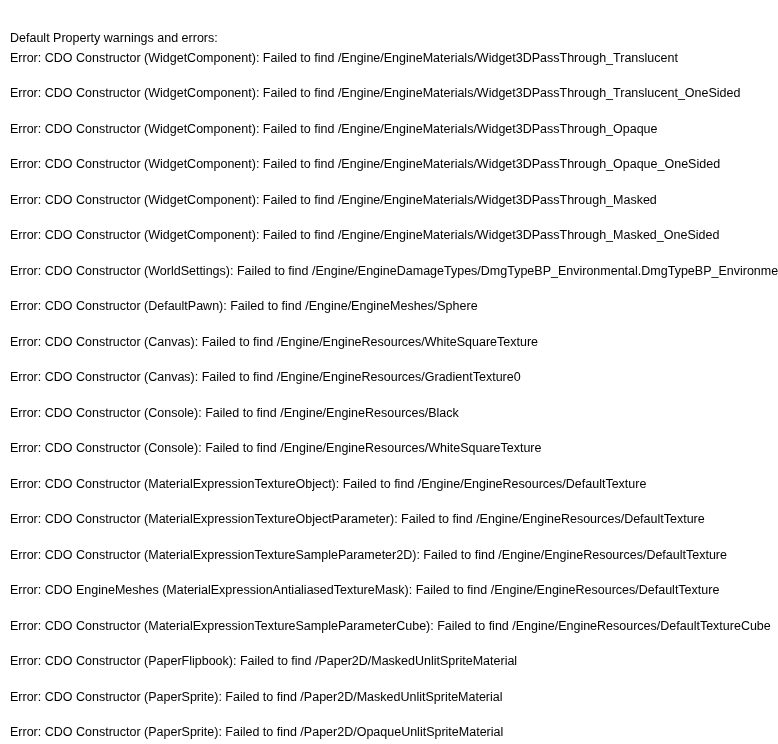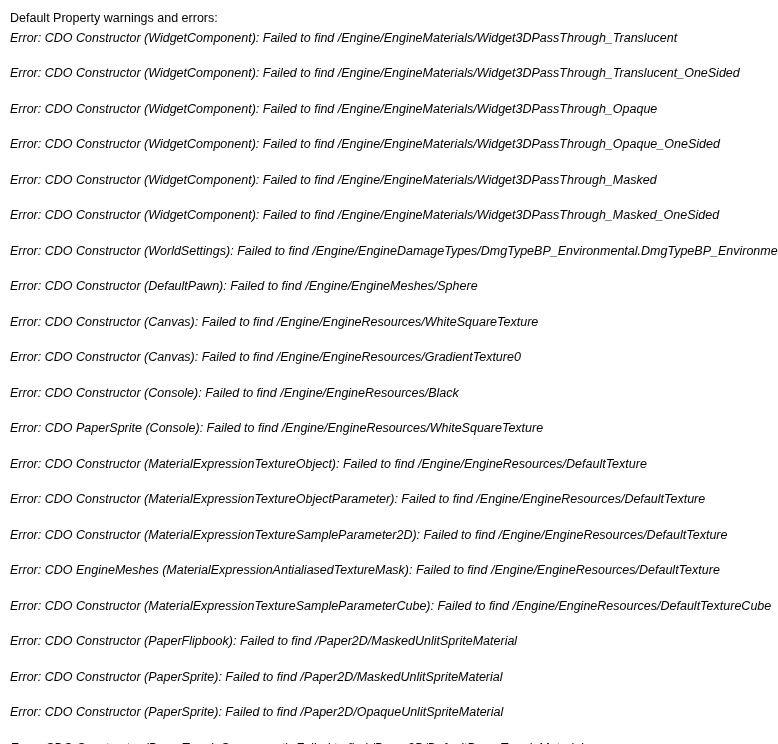--- a/index.html
+++ b/index.html
@@ -8,46 +8,46 @@
       background: #ffffff;
       font-family: "Segoe UI", Tahoma, Arial, sans-serif;
       font-size: 12.5px;
       color: #000000;
       line-height: 1.4;
       width: 758px;
       overflow: hidden;
     }
     .header-line {
       margin-bottom: 2px;
+      margin-top: 20px;
     }
     .error-line {
       margin-bottom: 18px;
       white-space: nowrap;
-      font-style: italic;
     }
     .error-line:last-child {
       margin-bottom: 0;
     }
   </style>
 </head>
 <body>
 
 <div class="header-line">Default Property warnings and errors:</div>
 <div class="error-line">Error: CDO Constructor (WidgetComponent): Failed to find /Engine/EngineMaterials/Widget3DPassThrough_Translucent</div>
 <div class="error-line">Error: CDO Constructor (WidgetComponent): Failed to find /Engine/EngineMaterials/Widget3DPassThrough_Translucent_OneSided</div>
 <div class="error-line">Error: CDO Constructor (WidgetComponent): Failed to find /Engine/EngineMaterials/Widget3DPassThrough_Opaque</div>
 <div class="error-line">Error: CDO Constructor (WidgetComponent): Failed to find /Engine/EngineMaterials/Widget3DPassThrough_Opaque_OneSided</div>
 <div class="error-line">Error: CDO Constructor (WidgetComponent): Failed to find /Engine/EngineMaterials/Widget3DPassThrough_Masked</div>
 <div class="error-line">Error: CDO Constructor (WidgetComponent): Failed to find /Engine/EngineMaterials/Widget3DPassThrough_Masked_OneSided</div>
 <div class="error-line">Error: CDO Constructor (WorldSettings): Failed to find /Engine/EngineDamageTypes/DmgTypeBP_Environmental.DmgTypeBP_Environmental_C</div>
 <div class="error-line">Error: CDO Constructor (DefaultPawn): Failed to find /Engine/EngineMeshes/Sphere</div>
 <div class="error-line">Error: CDO Constructor (Canvas): Failed to find /Engine/EngineResources/WhiteSquareTexture</div>
 <div class="error-line">Error: CDO Constructor (Canvas): Failed to find /Engine/EngineResources/GradientTexture0</div>
 <div class="error-line">Error: CDO Constructor (Console): Failed to find /Engine/EngineResources/Black</div>
-<div class="error-line">Error: CDO PaperSprite (Console): Failed to find /Engine/EngineResources/WhiteSquareTexture</div>
+<div class="error-line">Error: CDO Constructor (Console): Failed to find /Engine/EngineResources/WhiteSquareTexture</div>
 <div class="error-line">Error: CDO Constructor (MaterialExpressionTextureObject): Failed to find /Engine/EngineResources/DefaultTexture</div>
 <div class="error-line">Error: CDO Constructor (MaterialExpressionTextureObjectParameter): Failed to find /Engine/EngineResources/DefaultTexture</div>
 <div class="error-line">Error: CDO Constructor (MaterialExpressionTextureSampleParameter2D): Failed to find /Engine/EngineResources/DefaultTexture</div>
 <div class="error-line">Error: CDO EngineMeshes (MaterialExpressionAntialiasedTextureMask): Failed to find /Engine/EngineResources/DefaultTexture</div>
 <div class="error-line">Error: CDO Constructor (MaterialExpressionTextureSampleParameterCube): Failed to find /Engine/EngineResources/DefaultTextureCube</div>
 <div class="error-line">Error: CDO Constructor (PaperFlipbook): Failed to find /Paper2D/MaskedUnlitSpriteMaterial</div>
 <div class="error-line">Error: CDO Constructor (PaperSprite): Failed to find /Paper2D/MaskedUnlitSpriteMaterial</div>
 <div class="error-line">Error: CDO Constructor (PaperSprite): Failed to find /Paper2D/OpaqueUnlitSpriteMaterial</div>
 <div class="error-line">Error: CDO Constructor (PaperTerrainComponent): Failed to find /Paper2D/DefaultPaperTerrainMaterial</div>
 

